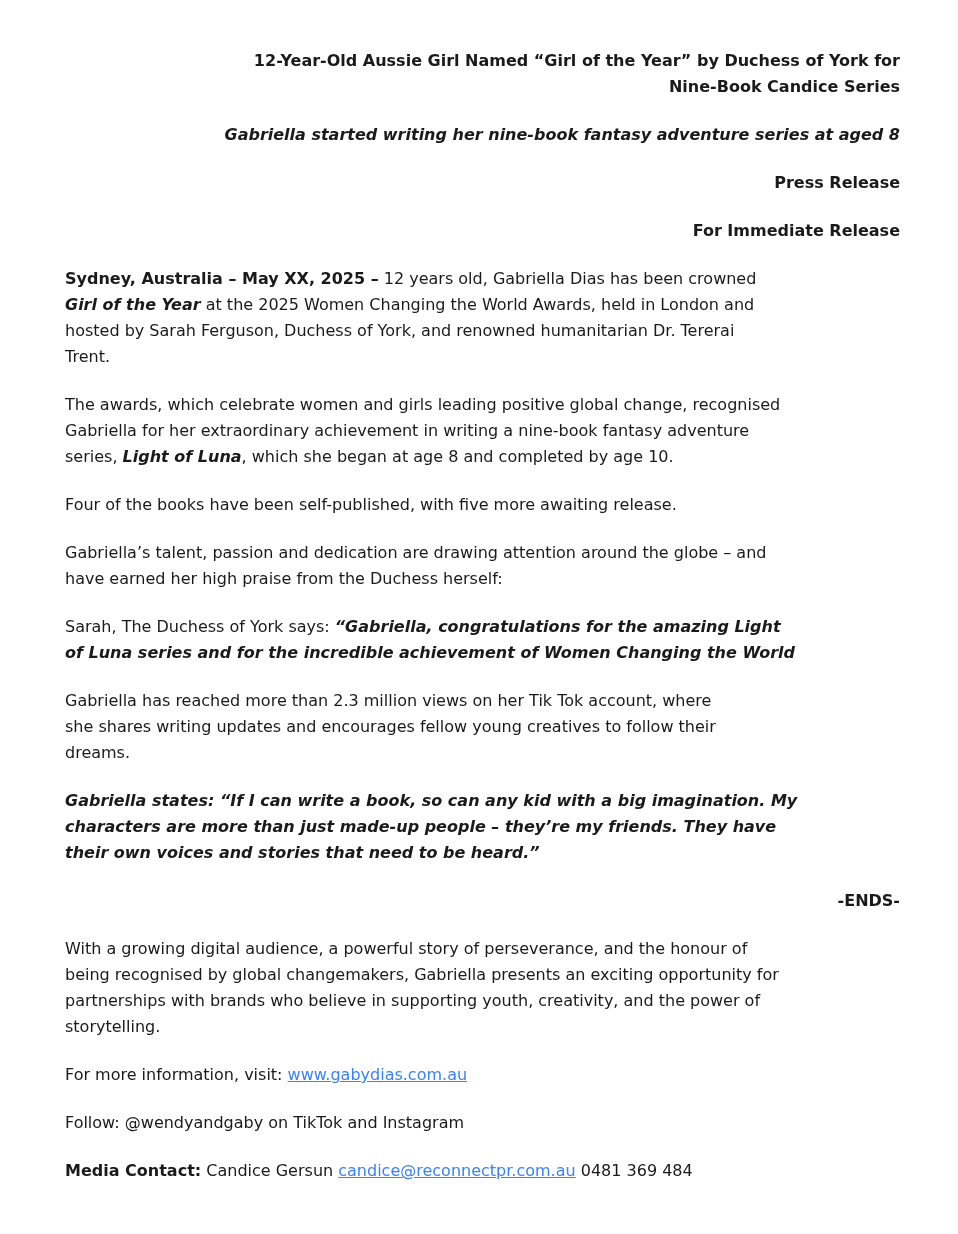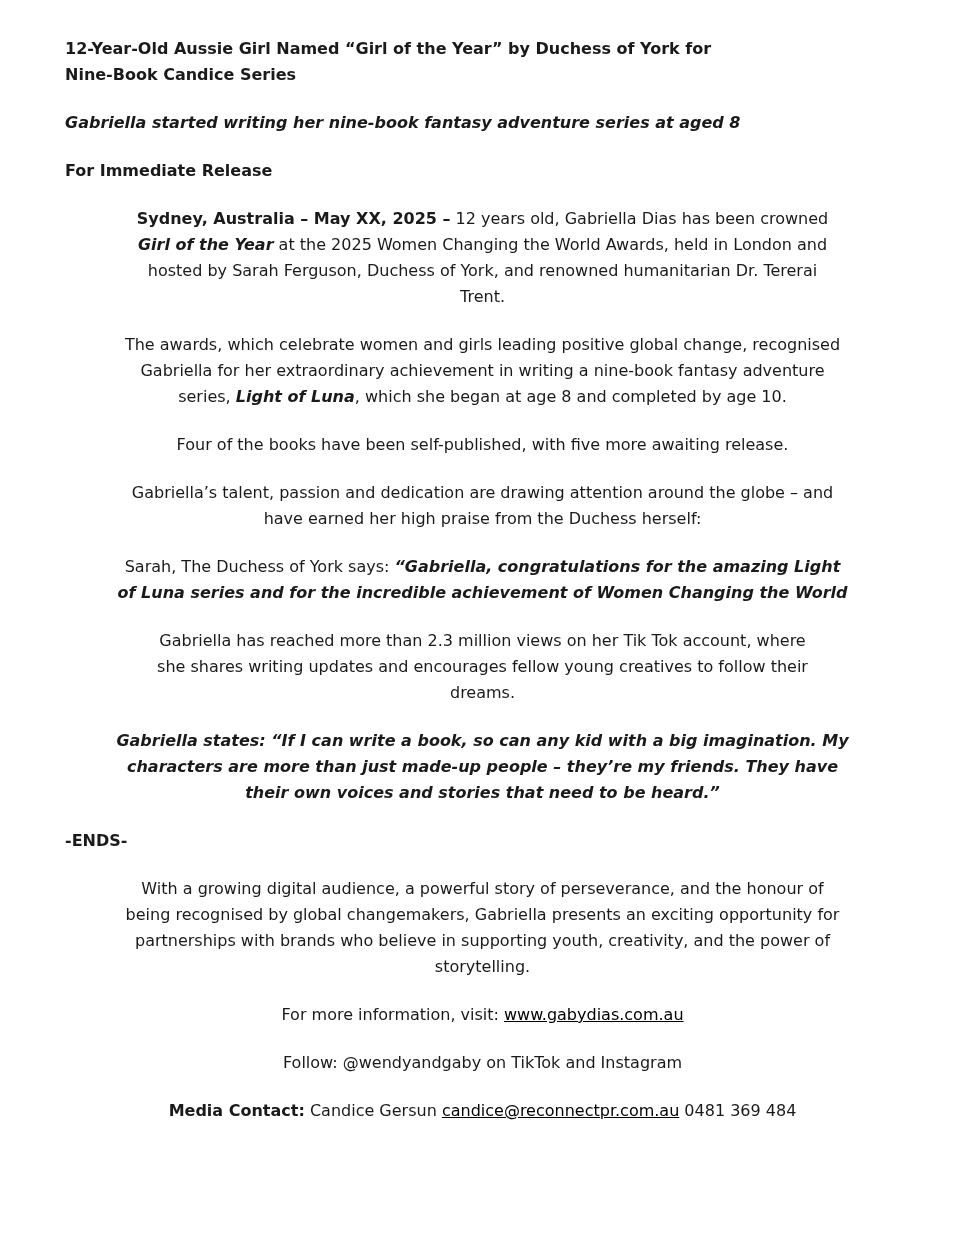--- a/index.html
+++ b/index.html
@@ -9,34 +9,35 @@
     min-height: 1234px;
     margin: 0 auto;
     background: #ffffff;
     padding: 36px 58px 40px 65px;
     font-family: "DejaVu Sans", "Liberation Sans", sans-serif;
     font-size: 16px;
     line-height: 26px;
     color: #1a1a1a;
   }
   .doc { width: 100%; }
-  .block { margin: 0 0 22px 0; text-align: center; }
+  .block { margin: 0 0 22px 0; }
   .block:last-child { margin-bottom: 7px; }
-  .center { text-align: left; }
+  .center { text-align: right; margin-top: 12px; }
   .b { font-weight: 700; }
   .i { font-style: italic; font-weight: bold; }
-  a.doc-link { color: #000000; text-decoration: underline; cursor: pointer; }
+  a.doc-link { color: #3b82f6; text-decoration: underline; cursor: pointer; }
 </style>
 </head>
 <body>
 
 <div class="page">
   <div class="doc">
       <div class="block center"><span class="b">12-Year-Old Aussie Girl Named “Girl of the Year” by Duchess of York for</span><br><span class="b">Nine-Book Candice Series</span></div>
       <div class="block center"><span class="i">Gabriella started writing her nine-book fantasy adventure series at aged 8</span></div>
+      <div class="block center"><span class="b">Press Release</span></div>
       <div class="block center"><span class="b">For Immediate Release</span></div>
       <div class="block"><span class="b">Sydney, Australia – May XX, 2025 –</span><span> 12 years old, Gabriella Dias has been crowned</span><br><span class="i">Girl of the Year</span><span> at the 2025 Women Changing the World Awards, held in London and</span><br><span>hosted by Sarah Ferguson, Duchess of York, and renowned humanitarian Dr. Tererai</span><br><span>Trent.</span></div>
       <div class="block"><span>The awards, which celebrate women and girls leading positive global change, recognised</span><br><span>Gabriella for her extraordinary achievement in writing a nine-book fantasy adventure</span><br><span>series, </span><span class="i">Light of Luna</span><span>, which she began at age 8 and completed by age 10.</span></div>
       <div class="block"><span>Four of the books have been self-published, with five more awaiting release.</span></div>
       <div class="block"><span>Gabriella’s talent, passion and dedication are drawing attention around the globe – and</span><br><span>have earned her high praise from the Duchess herself:</span></div>
       <div class="block"><span>Sarah, The Duchess of York says: </span><span class="i">“Gabriella, congratulations for the amazing Light</span><br><span class="i">of Luna series and for the incredible achievement of Women Changing the World</span><br></div>
       <div class="block"><span>Gabriella has reached more than 2.3 million views on her Tik Tok account, where</span><br><span>she shares writing updates and encourages fellow young creatives to follow their</span><br><span>dreams.</span></div>
       <div class="block"><span class="i">Gabriella states: “If I can write a book, so can any kid with a big imagination. My</span><br><span class="i">characters are more than just made-up people – they’re my friends. They have</span><br><span class="i">their own voices and stories that need to be heard.”</span></div>
       <div class="block center"><span class="b">-ENDS-</span></div>
       <div class="block"><span>With a growing digital audience, a powerful story of perseverance, and the honour of</span><br><span>being recognised by global changemakers, Gabriella presents an exciting opportunity for</span><br><span>partnerships with brands who believe in supporting youth, creativity, and the power of</span><br><span>storytelling.</span></div>

